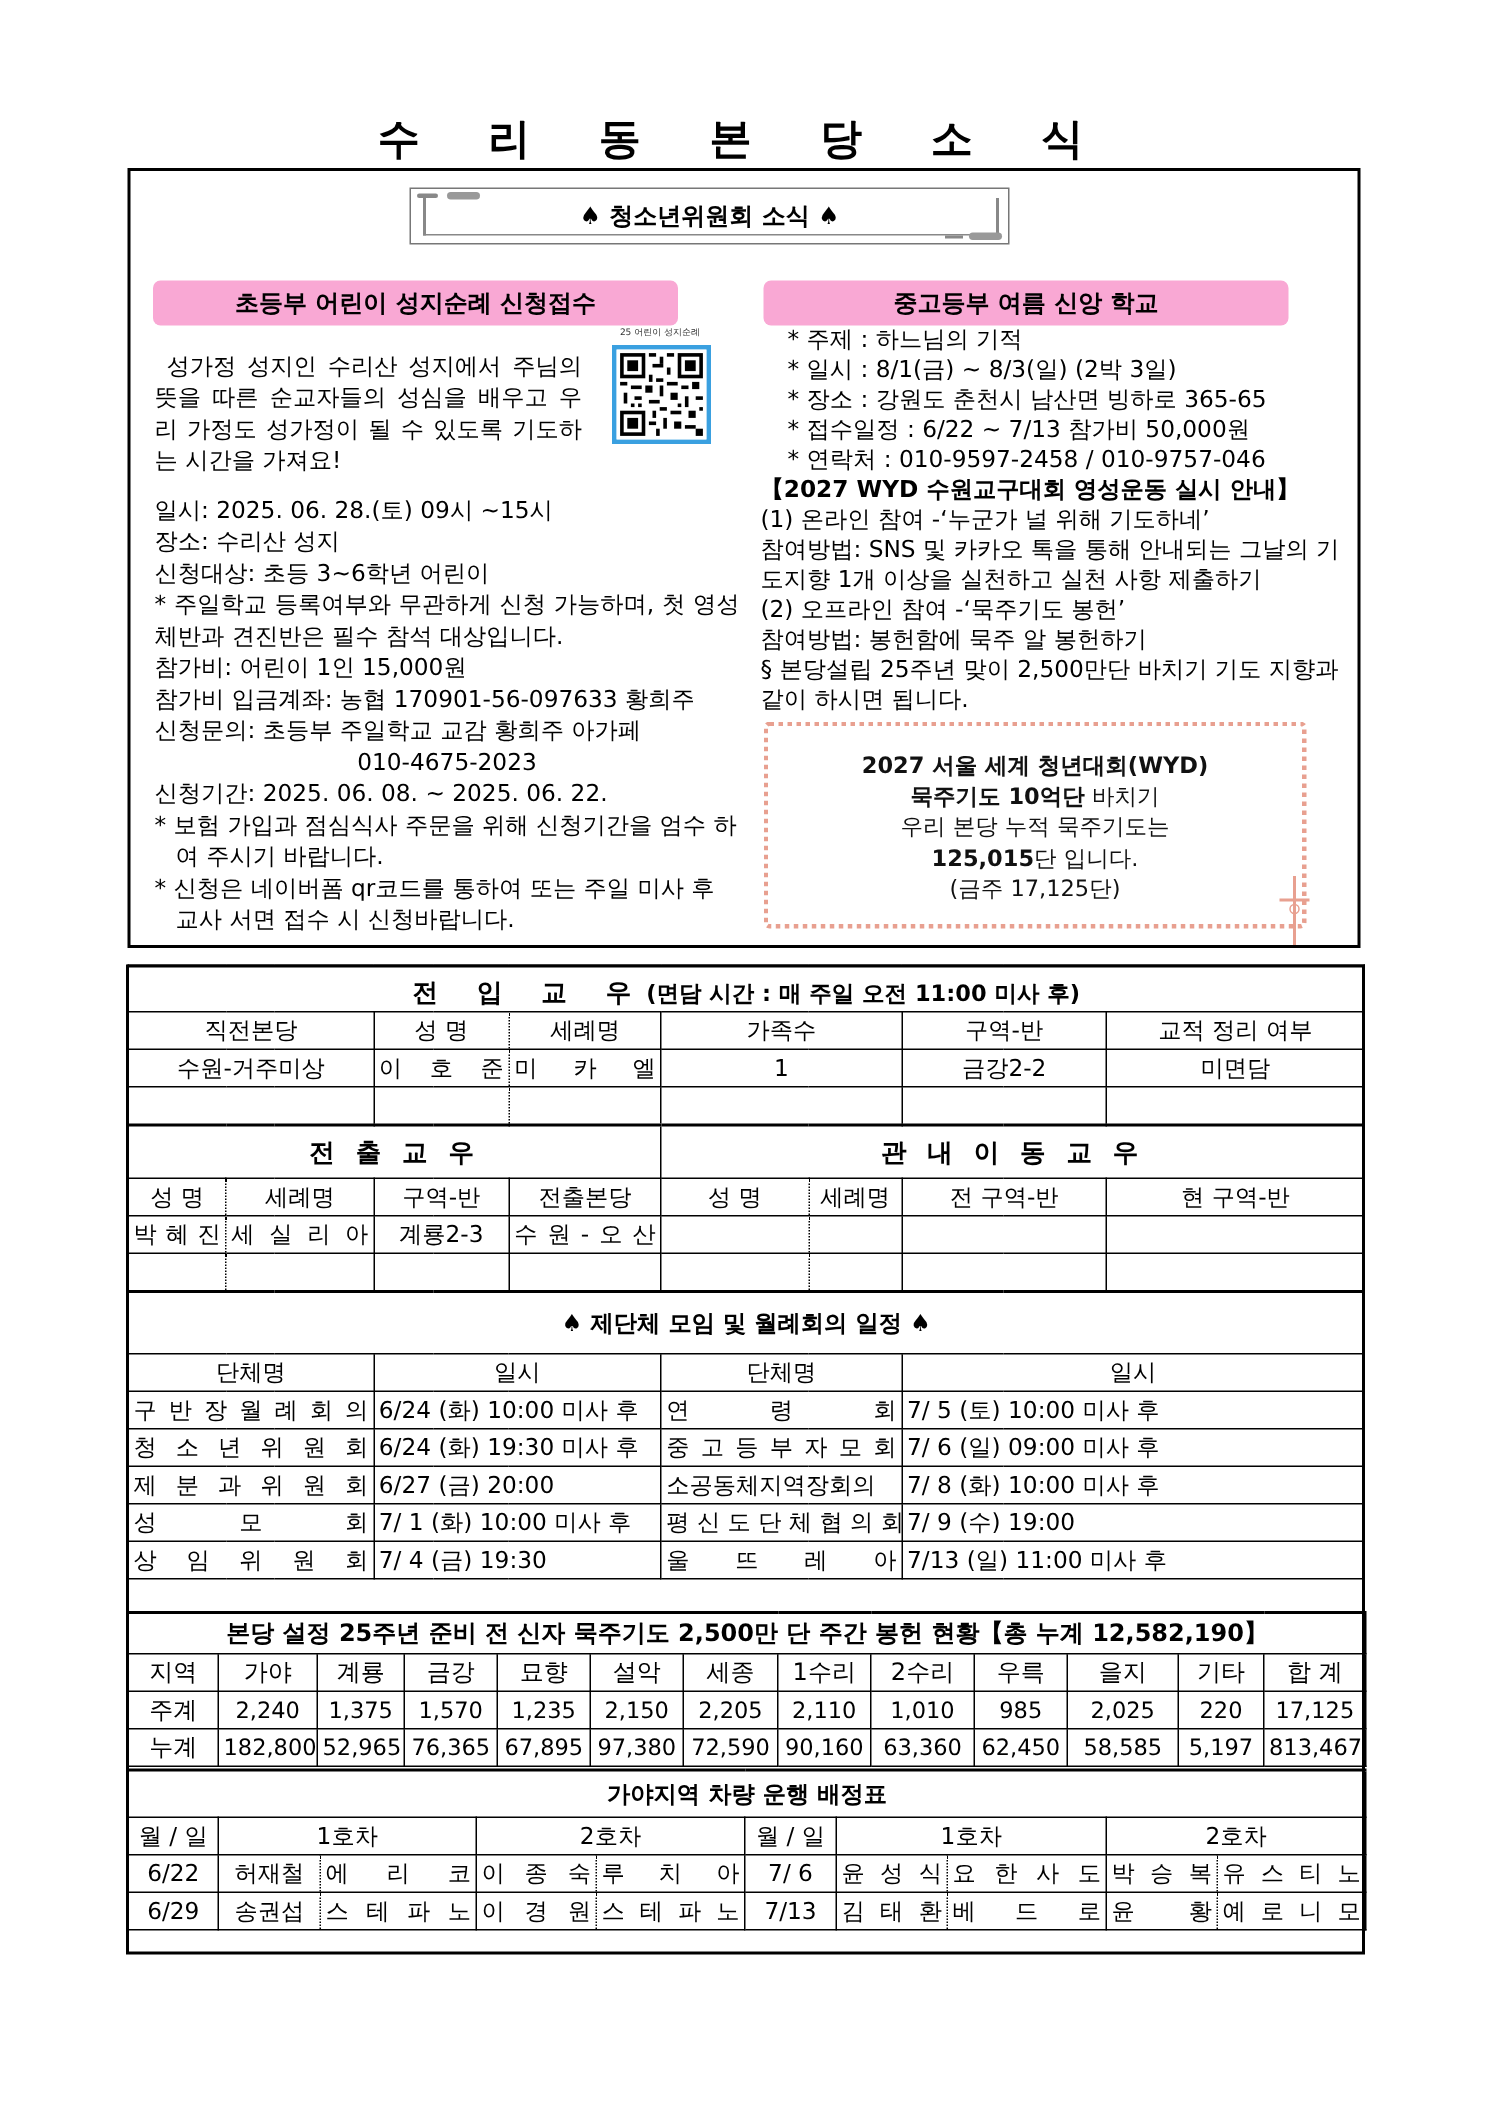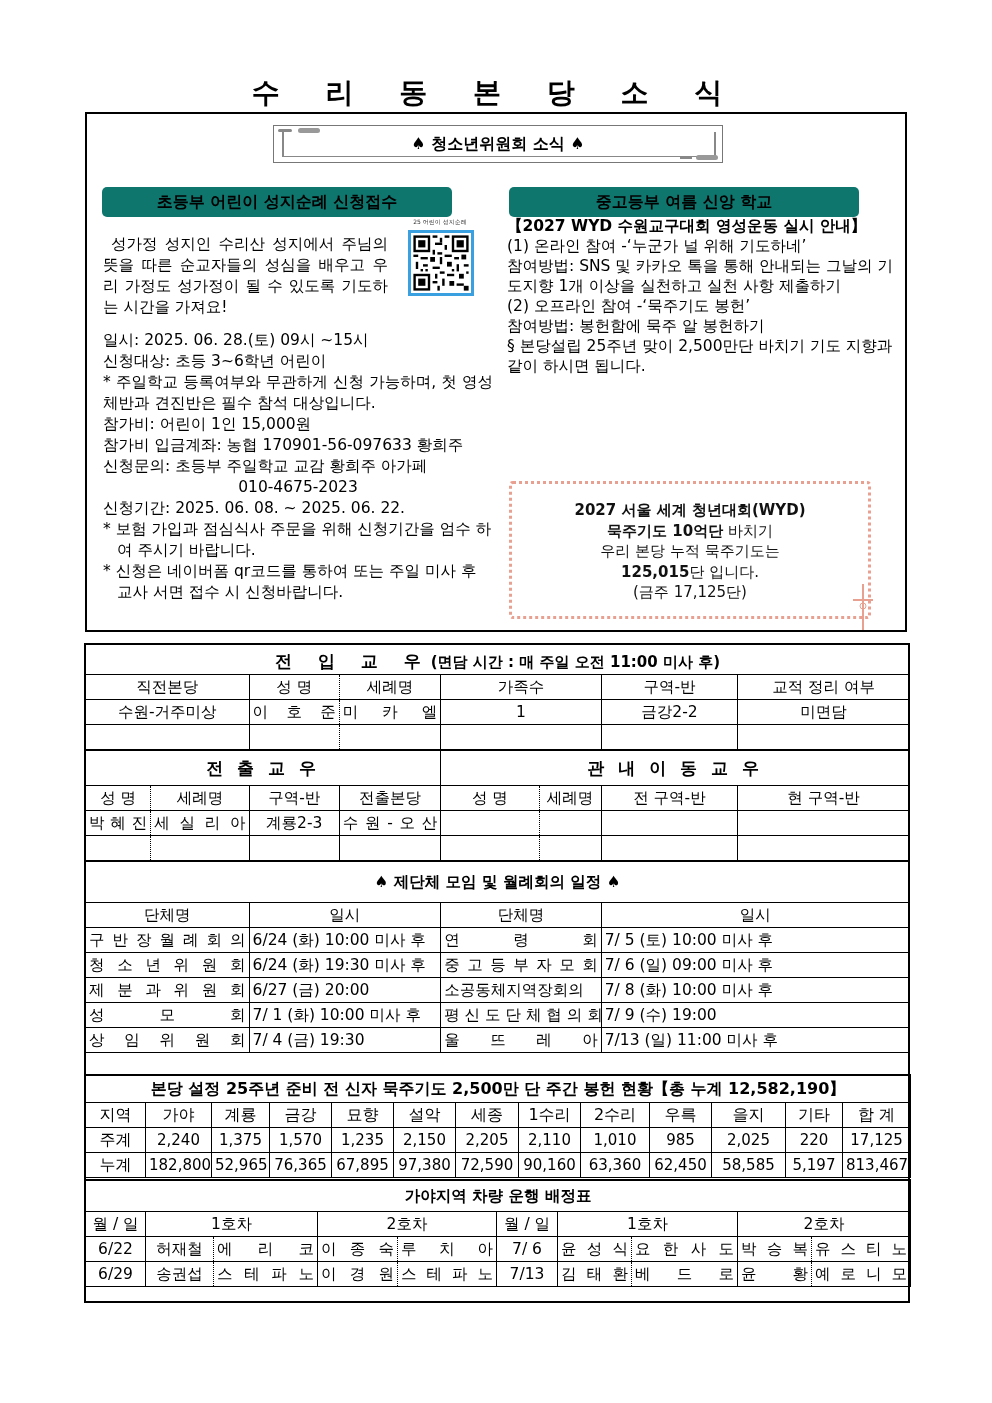--- a/index.html
+++ b/index.html
@@ -1,26 +1,26 @@
 <!DOCTYPE html>
 <html><head>
 <meta charset="utf-8">
 <style>
   html, body { margin:0; padding:0; background:#ffffff; }
   body { width:992px; height:1403px; position:relative; font-family:"DejaVu Sans", "Liberation Sans", sans-serif; color:#000; }
   .title { position:absolute; left:0; top:74px; width:992px; text-align:center; font-size:28px; font-weight:bold; letter-spacing:18px; }
   .box1 { position:absolute; left:85px; top:112px; width:822px; height:520px; border:2px solid #000; box-sizing:border-box; }
-  .banner { position:absolute; left:186px; top:11px; width:450px; height:38px; border:1px solid #777; box-sizing:border-box; background:#fff; }
+  .banner { position:absolute; left:186px; top:11px; width:400px; height:38px; border:1px solid #777; box-sizing:border-box; background:#fff; }
   .banner .inner { position:absolute; left:8px; top:6px; right:6px; bottom:5px; border-left:2px solid #888; border-right:2px solid #888; border-bottom:1px solid #888; }
   .banner .blob1 { position:absolute; left:4px; top:3px; width:14px; height:3px; background:#888; border-radius:2px; }
   .banner .blob2 { position:absolute; left:24px; top:2px; width:22px; height:5px; background:#999; border-radius:3px; }
   .banner .blob3 { position:absolute; right:4px; bottom:2px; width:22px; height:5px; background:#999; border-radius:3px; }
   .banner .blob4 { position:absolute; right:30px; bottom:3px; width:12px; height:2px; background:#888; }
   .banner .txt { position:absolute; left:0; right:0; top:8px; text-align:center; font-size:16px; font-weight:bold; }
-  .pill { position:absolute; height:30px; background:#0f766e; border-radius:5px; text-align:center; line-height:30px; font-size:16px; font-weight:bold; }
+  .pill { position:absolute; height:30px; background:#f9a8d4; border-radius:5px; text-align:center; line-height:30px; font-size:16px; font-weight:bold; }
   .pill.l { left:15px; top:73px; width:350px; }
   .pill.r { left:422px; top:73px; width:350px; }
   .col-left { position:absolute; left:16px; top:120px; width:390px; font-size:15.5px; line-height:21px; }
   .intro { width:285px; text-align:justify; text-align-last:left; }
   .col-left p { margin:0; }
   .qr { position:absolute; left:321px; top:103px; width:64px; height:88px; }
   .qr .cap { font-size:6px; text-align:center; color:#333; height:10px; line-height:10px; }
   .qr .code { width:60px; height:60px; border:3px solid #3aa0e0; margin:3px auto 0; background:#fff; position:relative; }
   .col-right { position:absolute; left:420px; top:102px; width:400px; font-size:15.5px; line-height:20px; }
   .col-right p { margin:0; }
@@ -109,32 +109,40 @@
             <rect x="23" y="16" width="1" height="1"></rect>
         </g>
       </svg>
     </div>
   </div>
 
   <div class="col-left">
     <p class="intro" style="text-indent:8px;">성가정 성지인 수리산 성지에서 주님의 뜻을 따른 순교자들의 성심을 배우고 우리 가정도 성가정이 될 수 있도록 기도하는 시간을 가져요!</p>
     <div style="height:12px"></div>
     <p>일시: 2025. 06. 28.(토) 09시 ~15시</p>
+    <p>장소: 수리산 성지</p>
     <p>신청대상: 초등 3~6학년 어린이</p>
     <p style="text-align:justify;"> * 주일학교 등록여부와 무관하게 신청 가능하며, 첫 영성체반과 견진반은 필수 참석 대상입니다.</p>
     <p>참가비: 어린이 1인 15,000원</p>
     <p>참가비 입금계좌: 농협 170901-56-097633 황희주</p>
     <p>신청문의: 초등부 주일학교 교감 황희주 아가페</p>
     <p style="text-align:center;">010-4675-2023</p>
     <p>신청기간: 2025. 06. 08. ~ 2025. 06. 22.</p>
     <p style="padding-left:14px;text-indent:-14px;">* 보험 가입과 점심식사 주문을 위해 신청기간을 엄수 하여 주시기 바랍니다.</p>
     <p style="padding-left:14px;text-indent:-14px;">* 신청은 네이버폼 qr코드를 통하여 또는 주일 미사 후 교사 서면 접수 시 신청바랍니다.</p>
   </div>
 
   <div class="col-right">
+    <div class="bullets">
+      <p>* 주제 : 하느님의 기적</p>
+      <p>* 일시 : 8/1(금) ~ 8/3(일) (2박 3일)</p>
+      <p>* 장소 : 강원도 춘천시 남산면 빙하로 365-65</p>
+      <p>* 접수일정 : 6/22 ~ 7/13 참가비 50,000원</p>
+      <p>* 연락처 : 010-9597-2458 / 010-9757-046</p>
+    </div>
     <p style="font-weight:bold;">【2027 WYD 수원교구대회 영성운동 실시 안내】</p>
     <p> (1) 온라인 참여 -‘누군가 널 위해 기도하네’</p>
     <p>참여방법: SNS 및 카카오 톡을 통해 안내되는 그날의 기도지향 1개 이상을 실천하고 실천 사항 제출하기</p>
     <p> (2) 오프라인 참여 -‘묵주기도 봉헌’</p>
     <p>참여방법: 봉헌함에 묵주 알 봉헌하기</p>
     <p>§ 본당설립 25주년 맞이 2,500만단 바치기 기도 지향과 같이 하시면 됩니다.</p>
   </div>
 
   <div class="rosary">
     <div>2027 서울 세계 청년대회(WYD)</div>

